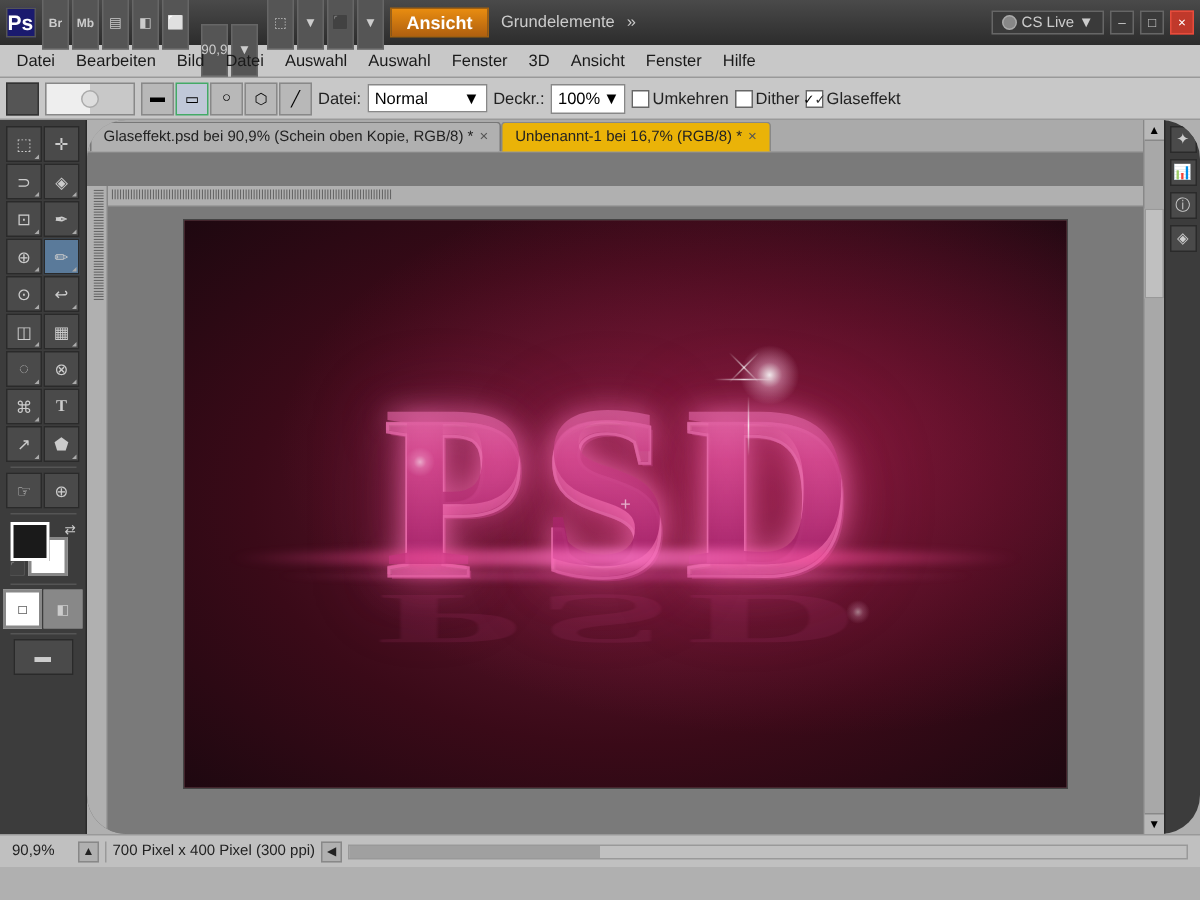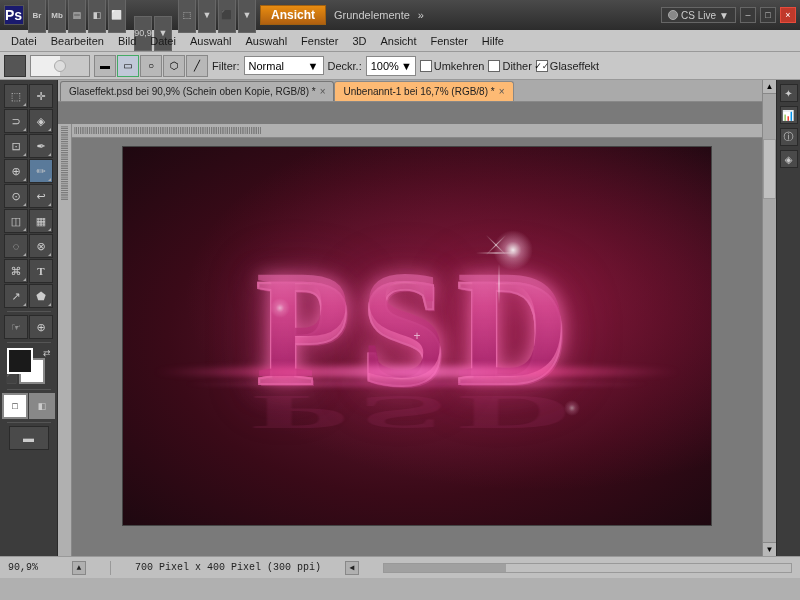--- a/index.html
+++ b/index.html
@@ -270,24 +270,23 @@
     }
 
     
     #status-bar {
       height: 22px;
       background: #c0c0c0;
       border-top: 1px solid #999;
       display: flex;
       align-items: center;
       padding: 0 8px;
-      gap: 24px;
+      gap: 4px;
       font-size: 10px;
       color: #222;
-      font-family: Liberation Mono, monospace;
     }
     .status-zoom { min-width: 40px; }
     .status-divider { width: 1px; height: 14px; background: #999; }
     .status-file-info { display: flex; align-items: flex-start; gap: 4px; }
     .status-nav-btn {
       width: 14px; height: 14px; background: #b0b0b0; border: 1px solid #888;
       display: flex; align-items: center; justify-content: center; cursor: pointer; font-size: 8px;
     }
   </style>
 </head>
@@ -355,21 +354,21 @@
   <div class="opt-brush-prev" style="background: linear-gradient(to right, #eee 0%, #eee 50%, transparent 50%); position:relative;">
     <div style="position:absolute; width:12px; height:12px; border-radius:50%; background:#ddd; border:1px solid #aaa;"></div>
   </div>
   <div class="opt-shape-group">
     <div class="opt-shape-btn" title="Rectangle">▬</div>
     <div class="opt-shape-btn active" title="Rounded Rect" style="background:#c0c8d8;">▭</div>
     <div class="opt-shape-btn" title="Ellipse">○</div>
     <div class="opt-shape-btn" title="Poly">⬡</div>
     <div class="opt-shape-btn" title="Line">╱</div>
   </div>
-  <span class="opt-label">Filter:</span>
+  <span class="opt-label">Datei:</span>
   <div class="opt-dropdown">
     <span>Normal</span>
     <span style="margin-left:auto;">▼</span>
   </div>
   <span class="opt-label">Deckr.:</span>
   <div class="opt-input">
     <span>100%</span>
     <span style="margin-left:auto;">▼</span>
   </div>
 
@@ -443,30 +442,30 @@
     <div class="tool-divider"></div>
 
     <div class="tool-row">
       <div class="tool-mode-btn" style="background:#fff; color:#000;">□</div>
       <div class="tool-mode-btn" style="background:#888;">◧</div>
     </div>
     <div class="tool-divider"></div>
     <div class="tool-btn" style="width:40px;">▬</div>
   </div>
 
-  <div style="display:flex; flex:1; overflow:hidden;">
+  <div style="display:flex; flex:1; overflow:hidden;border-radius:26px;">
 
     <div id="canvas-area">
 
       <div id="tab-bar">
         <div class="tab active">
           <span>Glaseffekt.psd bei 90,9% (Schein oben Kopie, RGB/8) *</span>
           <span class="tab-close">×</span>
         </div>
-        <div class="tab" style="background:#fdba74;justify-content:space-between;">
+        <div class="tab" style="background:#eab308;justify-content:space-between;">
           <span>Unbenannt-1 bei 16,7% (RGB/8) *</span>
           <span class="tab-close">×</span>
         </div>
       </div>
 
       <div id="canvas-scroll">
 
         <div style="position:absolute; left:0; top:22px; width:14px; bottom:0; background:#b0b0b0; border-right:1px solid #888; display:flex; flex-direction:column; overflow:hidden;">
           <div style="font-size:7px; color:#555; writing-mode:vertical-rl; text-align:center; padding:2px; line-height:1;">|||||||||||||||||||||||||||||||||||||||||</div>
         </div>

